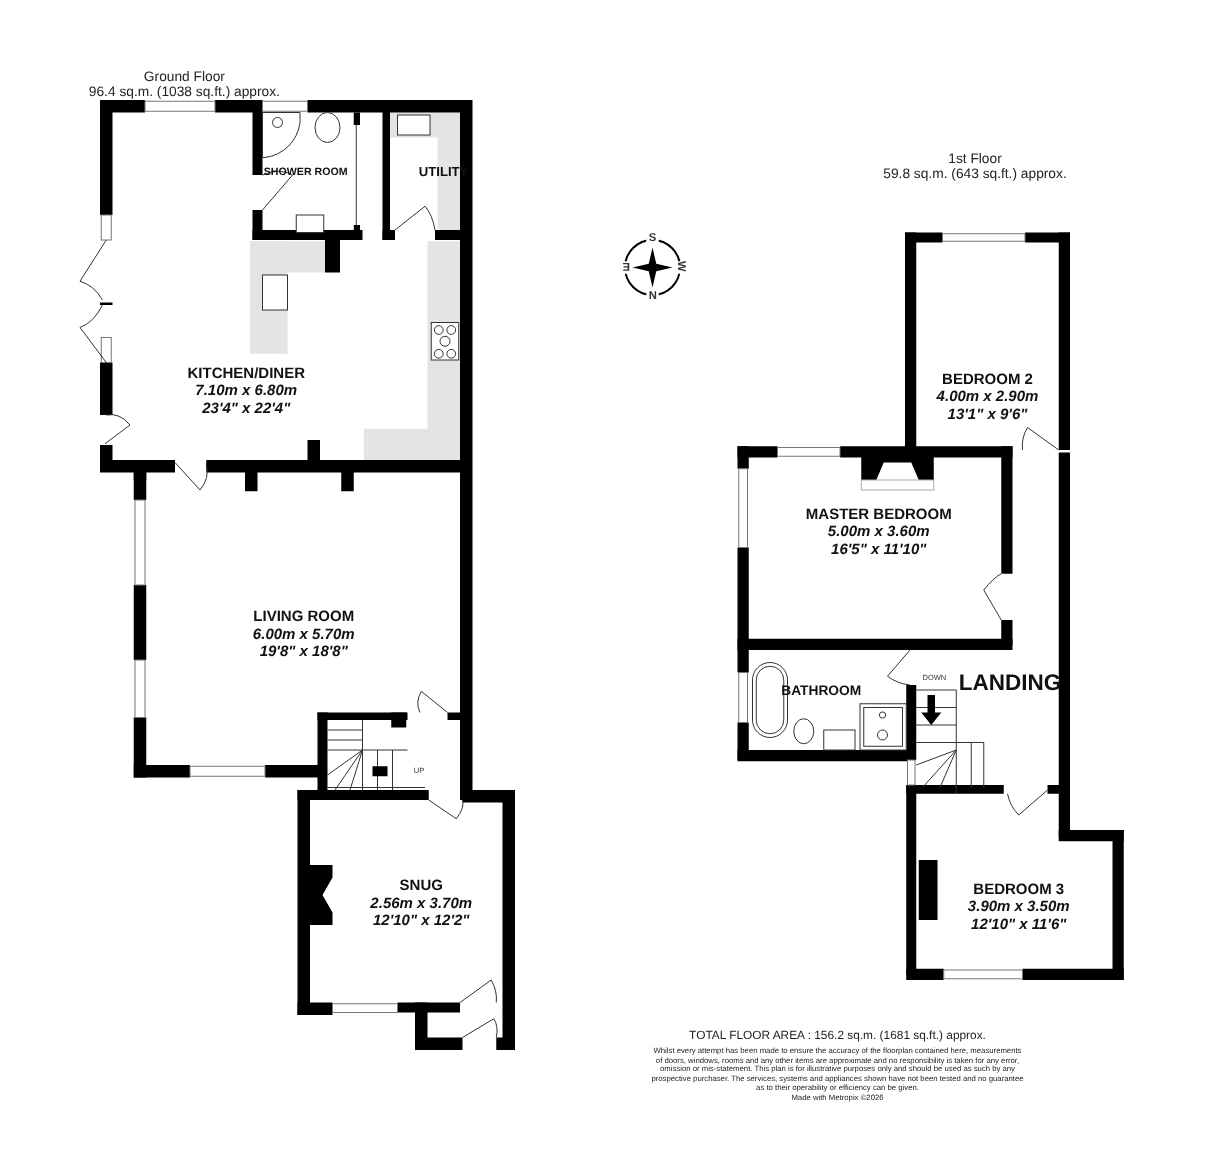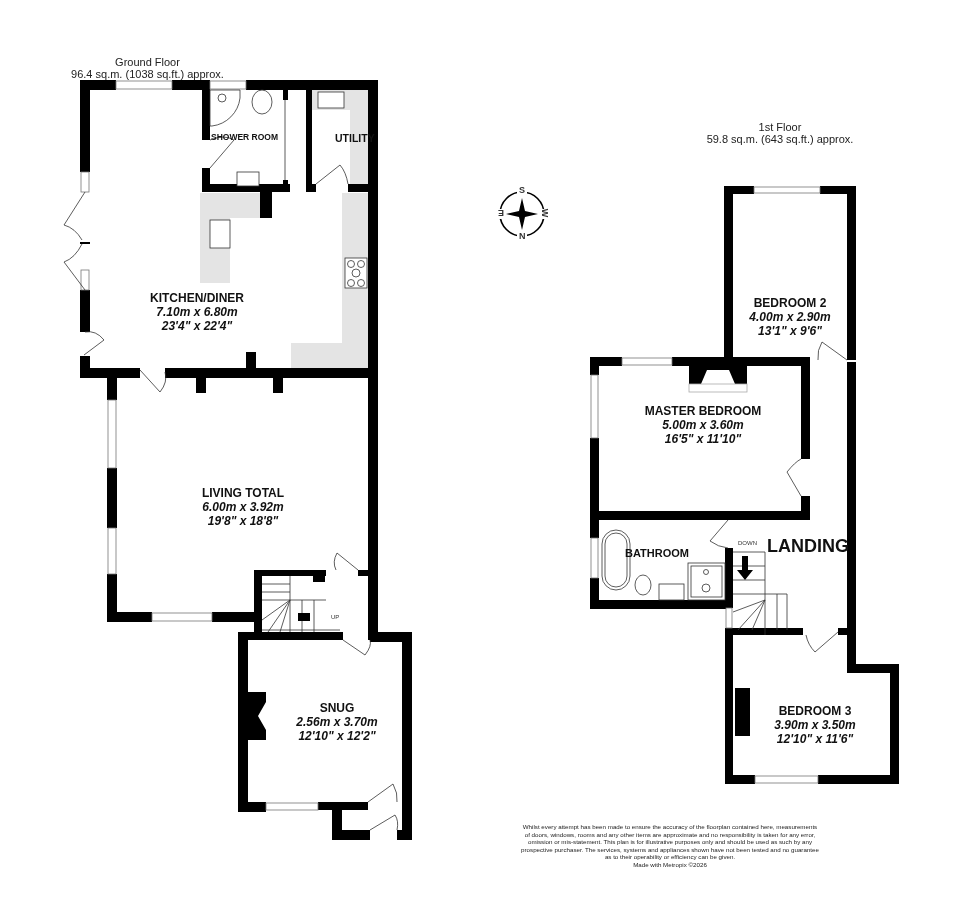--- a/index.html
+++ b/index.html
@@ -246,22 +246,22 @@
 
 <div class="small-label" style="left:211px; top:132px; font-size:8.5px;">SHOWER ROOM</div>
 <div class="small-label" style="left:335px; top:132px; font-size:10.5px;">UTILITY</div>
 
 <div class="room-label" style="left:197px; top:291px;">
   <span class="name">KITCHEN/DINER</span>
   <span class="dim">7.10m  x 6.80m</span>
   <span class="dim">23'4"  x 22'4"</span>
 </div>
 <div class="room-label" style="left:243px; top:486px;">
-  <span class="name">LIVING TOTAL</span>
-  <span class="dim">6.00m  x 3.92m</span>
+  <span class="name">LIVING ROOM</span>
+  <span class="dim">6.00m  x 5.70m</span>
   <span class="dim">19'8"  x 18'8"</span>
 </div>
 <div class="room-label" style="left:337px; top:701px;">
   <span class="name">SNUG</span>
   <span class="dim">2.56m  x 3.70m</span>
   <span class="dim">12'10"  x 12'2"</span>
 </div>
 <div class="tiny-label" style="left:331px; top:614px;">UP</div>
 
 <div class="room-label" style="left:790px; top:248px;margin-top:48px;">
@@ -277,20 +277,21 @@
 <div class="room-label" style="left:815px; top:704px;">
   <span class="name">BEDROOM 3</span>
   <span class="dim">3.90m  x 3.50m</span>
   <span class="dim">12'10"  x 11'6"</span>
 </div>
 <div class="small-label" style="left:625px; top:547px; font-size:11px;">BATHROOM</div>
 <div class="small-label" style="left:767px; top:536px; font-size:18px;">LANDING</div>
 <div class="tiny-label" style="left:738px; top:540px;">DOWN</div>
 
 <div class="footer">
+  <div class="total">TOTAL FLOOR AREA : 156.2 sq.m. (1681 sq.ft.) approx.</div>
   <div class="disc">
     <div>Whilst every attempt has been made to ensure the accuracy of the floorplan contained here, measurements</div>
     <div>of doors, windows, rooms and any other items are approximate and no responsibility is taken for any error,</div>
     <div>omission or mis-statement. This plan is for illustrative purposes only and should be used as such by any</div>
     <div>prospective purchaser. The services, systems and appliances shown have not been tested and no guarantee</div>
     <div>as to their operability or efficiency can be given.</div>
     <div>Made with Metropix ©2026</div>
   </div>
 </div>
 

